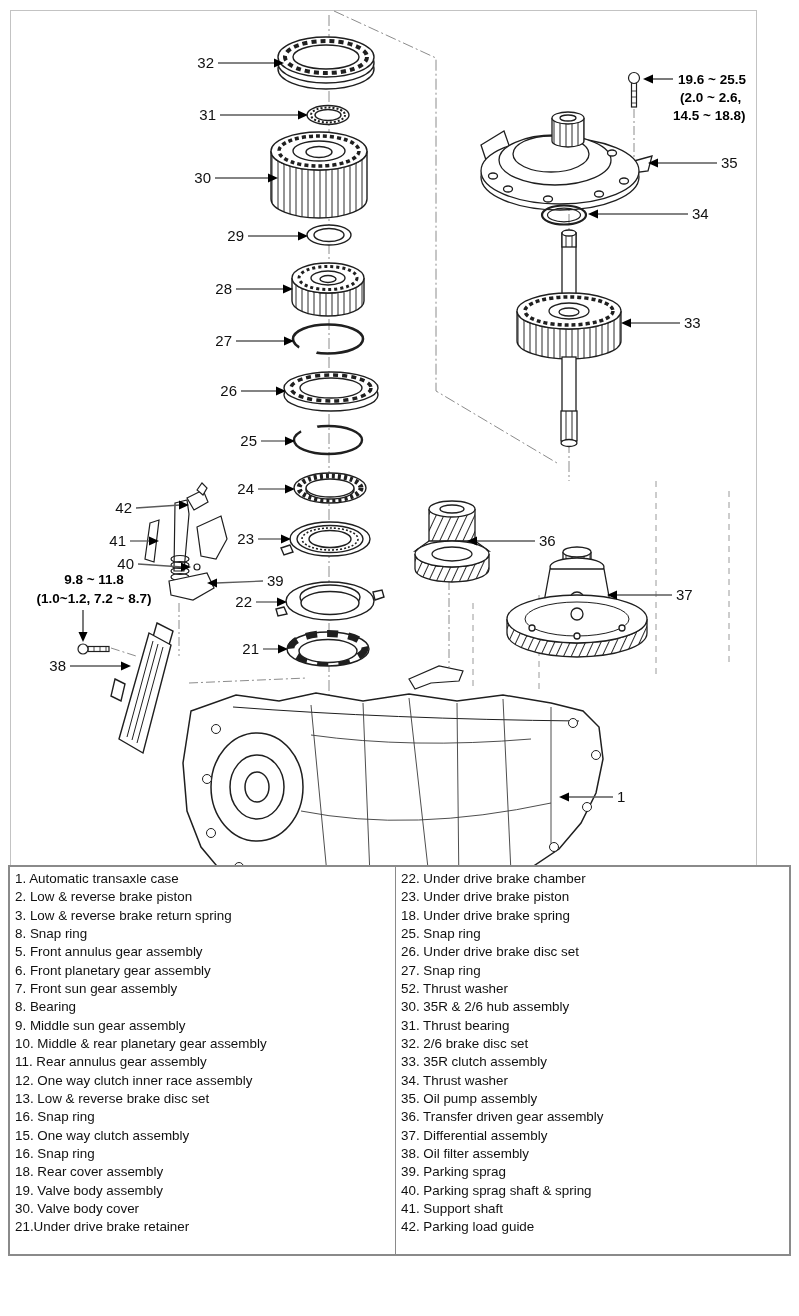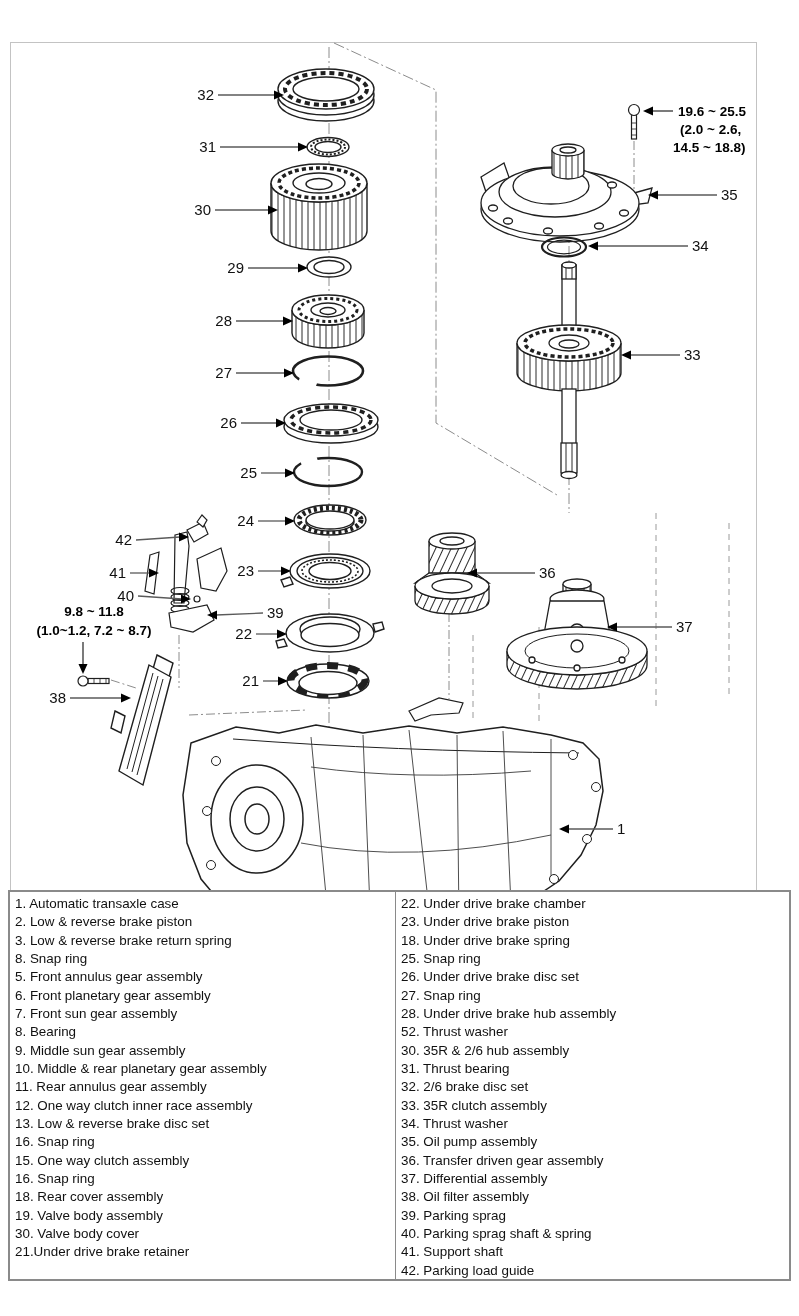--- a/index.html
+++ b/index.html
@@ -1,29 +1,29 @@
 <!DOCTYPE html>
 <html><head>
 <meta charset="utf-8">
 <style>
   html,body{margin:0;padding:0;background:#fff;}
   #page{position:relative;width:799px;height:1316px;background:#fff;overflow:hidden;
         font-family:"Liberation Sans",sans-serif;color:#111;}
   
   #diagram-frame{position:absolute;left:10px;top:10px;width:747px;height:1165px;
-        border:1px solid #c3c3c3;box-sizing:border-box;background:#fff;margin-top:32px;}
+        border:1px solid #c3c3c3;box-sizing:border-box;background:#fff;}
   #diagram-svg{position:absolute;left:0;top:0;overflow:visible;}
   #torque-note{position:absolute;left:12px;top:871px;font-size:14.5px;font-weight:bold;
         letter-spacing:0.2px;white-space:nowrap;}
   
   svg text{font-family:"Liberation Sans",sans-serif;}
   .callout-num{font-size:15px;fill:#111;}
   .torque-txt{font-size:13.5px;font-weight:bold;fill:#000;}
   
-  #parts-table{position:absolute;left:8px;top:890px;width:783px;height:391px;
+  #parts-table{position:absolute;left:8px;top:865px;width:783px;height:391px;
         box-sizing:border-box;border:2px solid #8a8a8a;display:flex;background:#fff;}
   .parts-col{box-sizing:border-box;padding:3px 4px 0 5px;margin:0;}
   .parts-col ul{list-style:none;margin:0;padding:0;}
   .parts-col li{font-size:13.4px;line-height:18.33px;white-space:nowrap;}
   #parts-col-left{width:386px;border-right:1px solid #8a8a8a;}
   #parts-col-right{flex:1;}
   .lineart{stroke:#1f1f1f;fill:none;}
 </style>
 </head>
 <body>
@@ -423,21 +423,20 @@
         </ul>
     </div>
     <div id="parts-col-right" class="parts-col">
       <ul>
           <li>22. Under drive brake chamber</li>
           <li>23. Under drive brake piston</li>
           <li>18. Under drive brake spring</li>
           <li>25. Snap ring</li>
           <li>26. Under drive brake disc set</li>
           <li>27. Snap ring</li>
-          <li>28. Under drive brake hub assembly</li>
           <li>52. Thrust washer</li>
           <li>30. 35R &amp; 2/6 hub assembly</li>
           <li>31. Thrust bearing</li>
           <li>32. 2/6 brake disc set</li>
           <li>33. 35R clutch assembly</li>
           <li>34. Thrust washer</li>
           <li>35. Oil pump assembly</li>
           <li>36. Transfer driven gear assembly</li>
           <li>37. Differential assembly</li>
           <li>38. Oil filter assembly</li>

